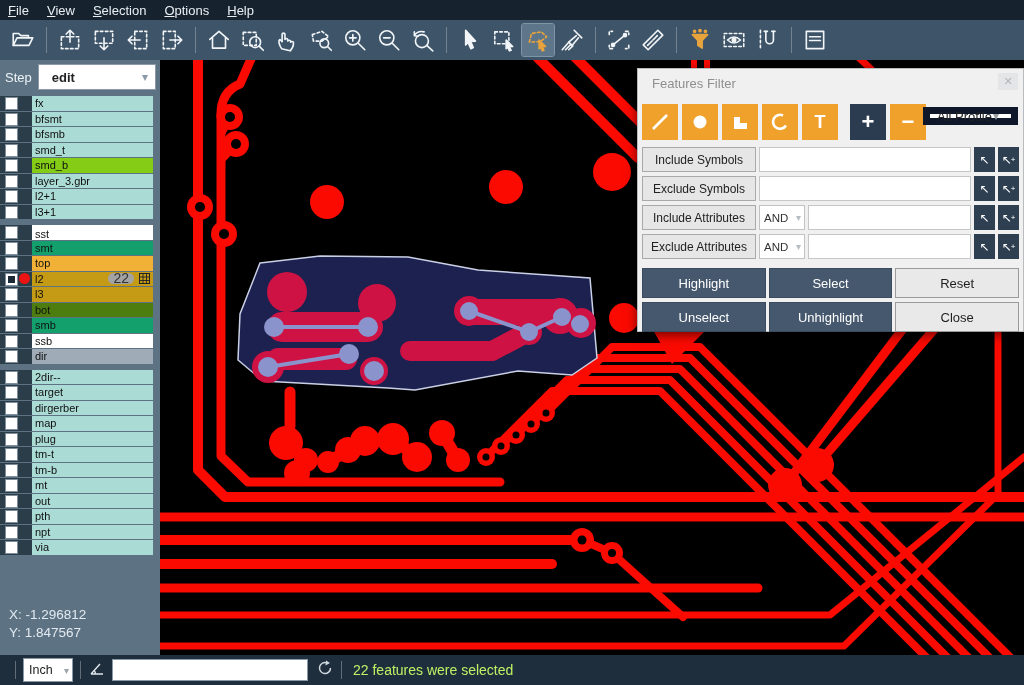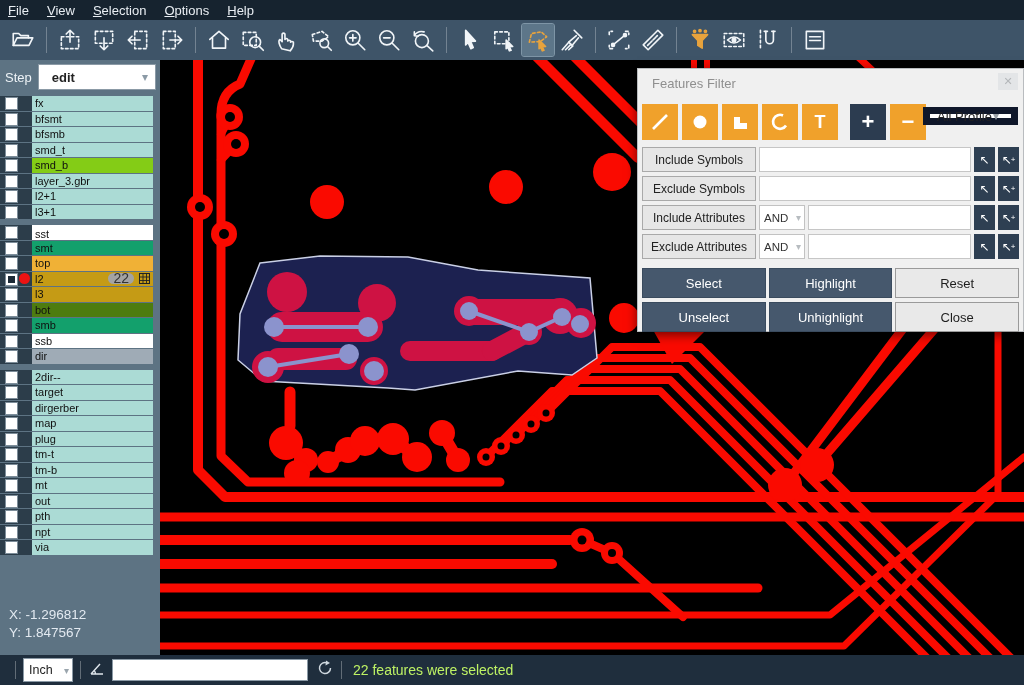--- a/index.html
+++ b/index.html
@@ -684,22 +684,22 @@
     <div class="f-op">
       <span class="val">AND</span>
       <span class="chev">▾</span>
     </div>
     <input class="f-input" value="" style="">
     <div class="nav-btn">↖</div>
     <div class="nav-btn">↖<sup>+</sup></div>
   </div>
 
   <div class="a-row" style="top:199px;">
+    <div class="a-btn a-dark">Highlight</div>
     <div class="a-btn a-dark">Select</div>
-    <div class="a-btn a-dark">Highlight</div>
     <div class="a-btn a-light">Reset</div>
   </div>
   <div class="a-row" style="top:233px;">
     <div class="a-btn a-dark">Unselect</div>
     <div class="a-btn a-dark">Unhighlight</div>
     <div class="a-btn a-light">Close</div>
   </div>
 </div>
 
 <div id="statusbar">

